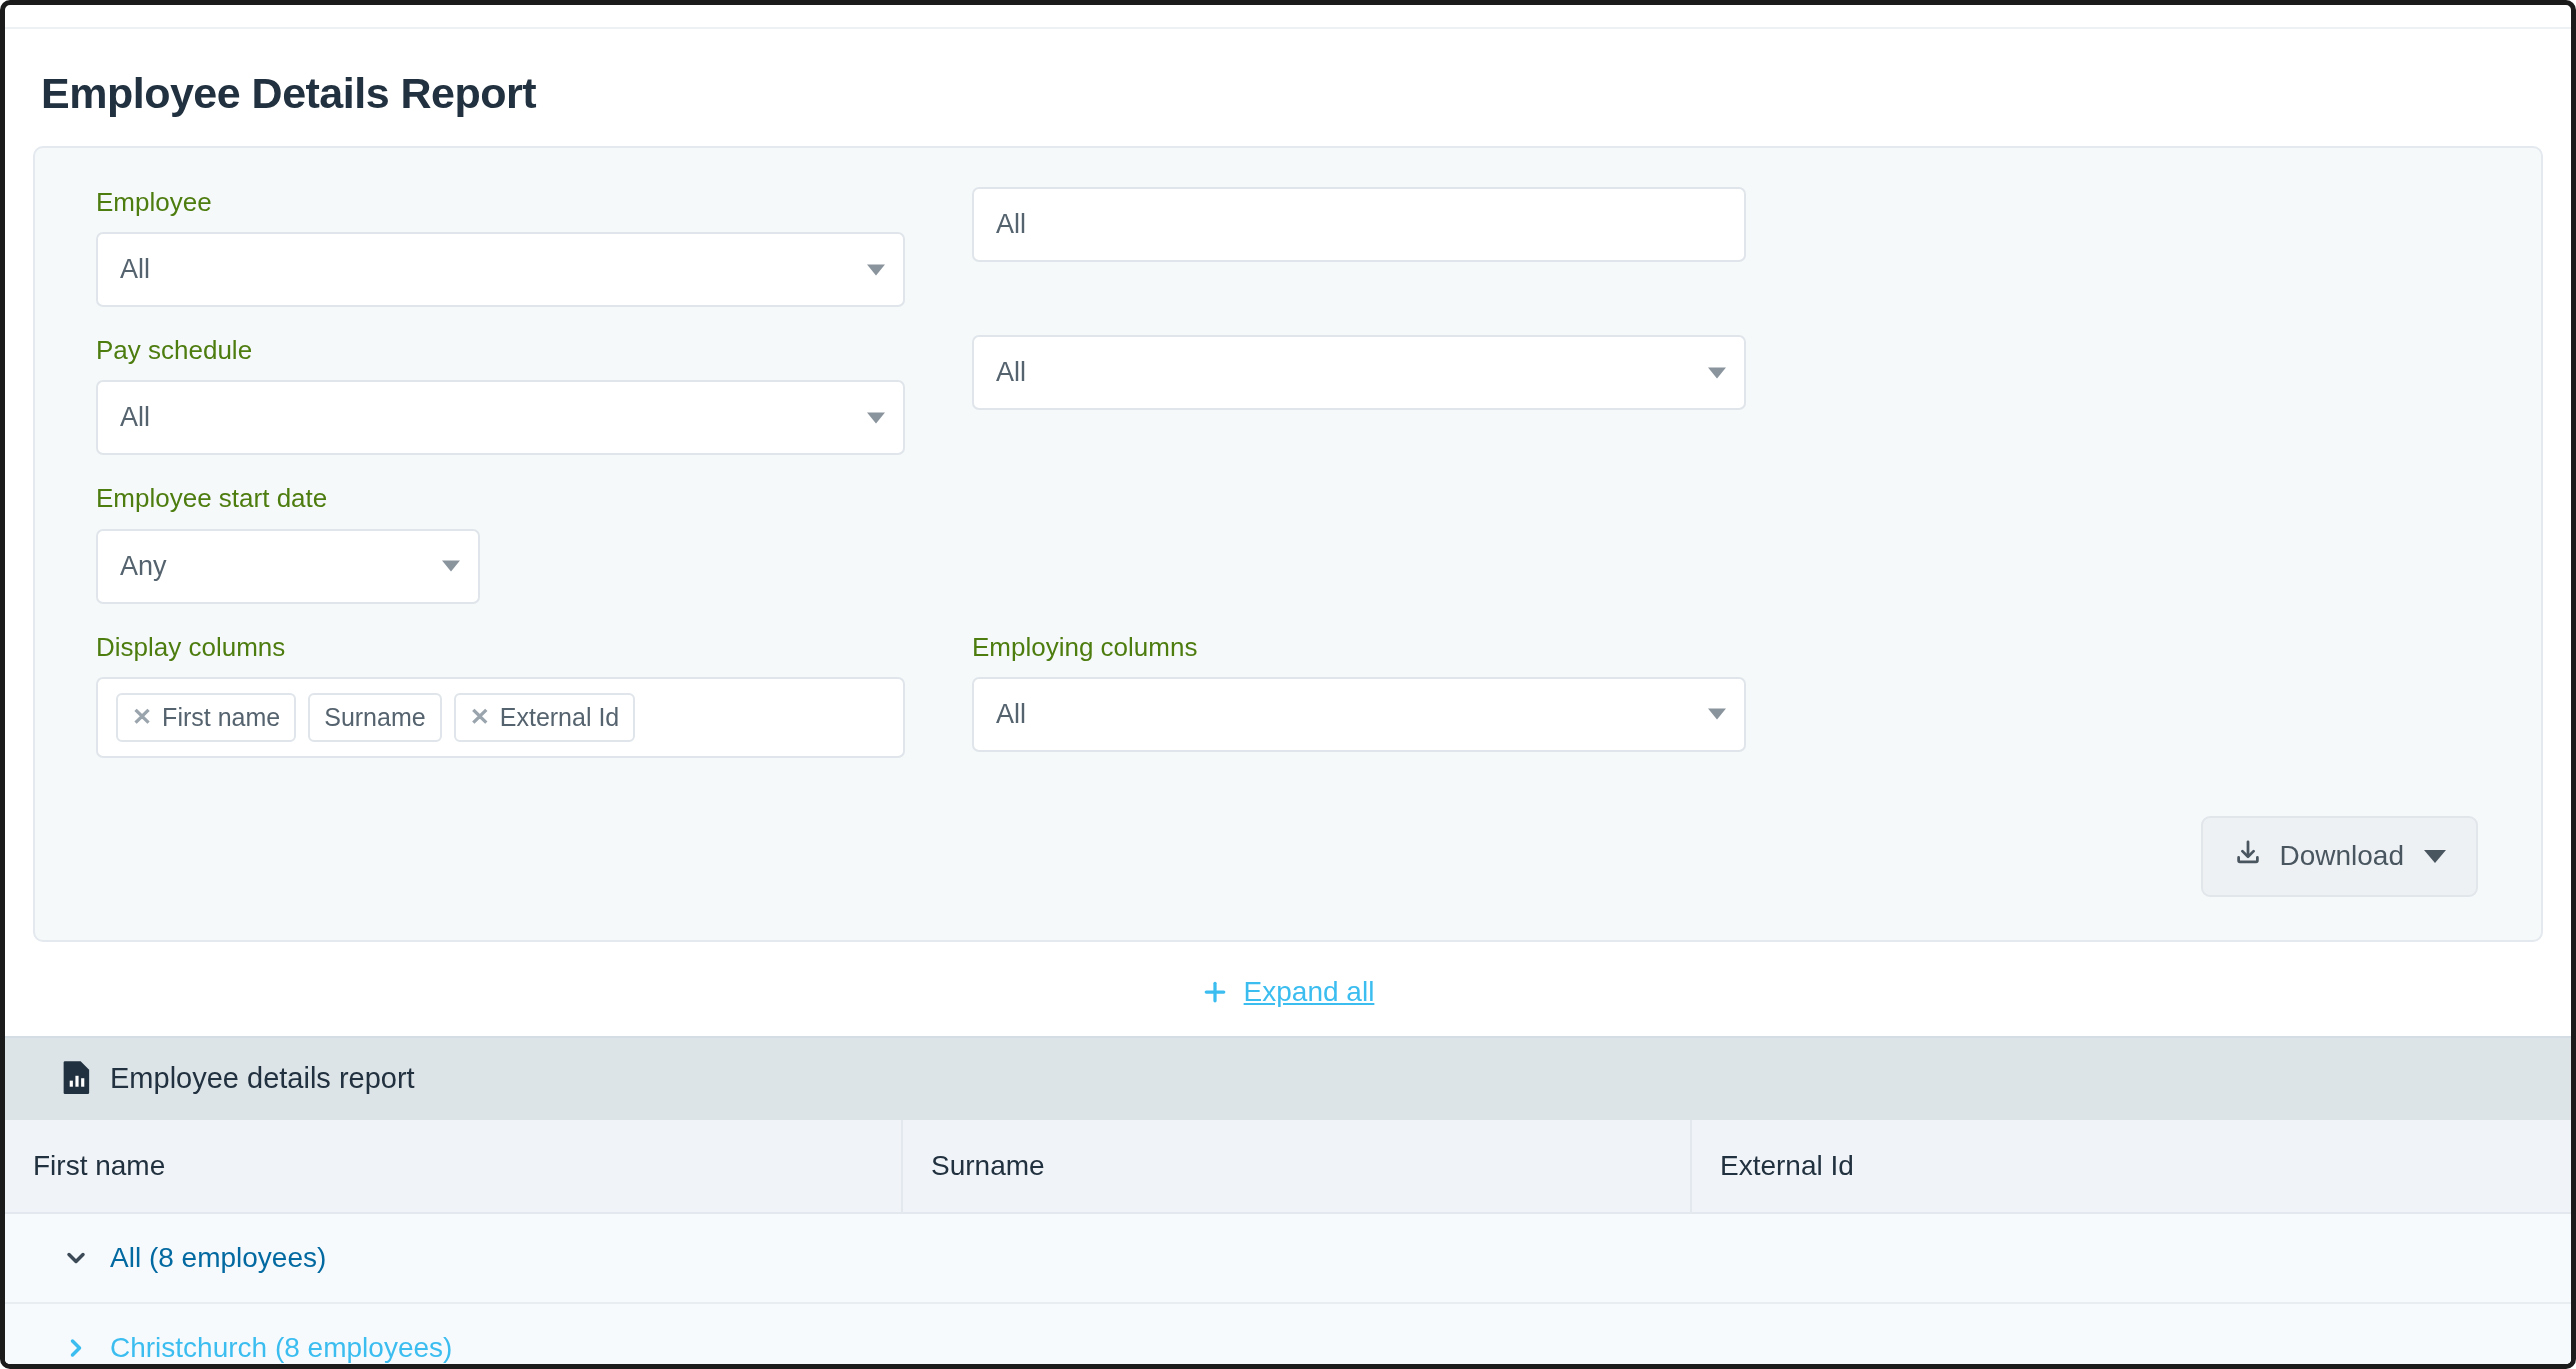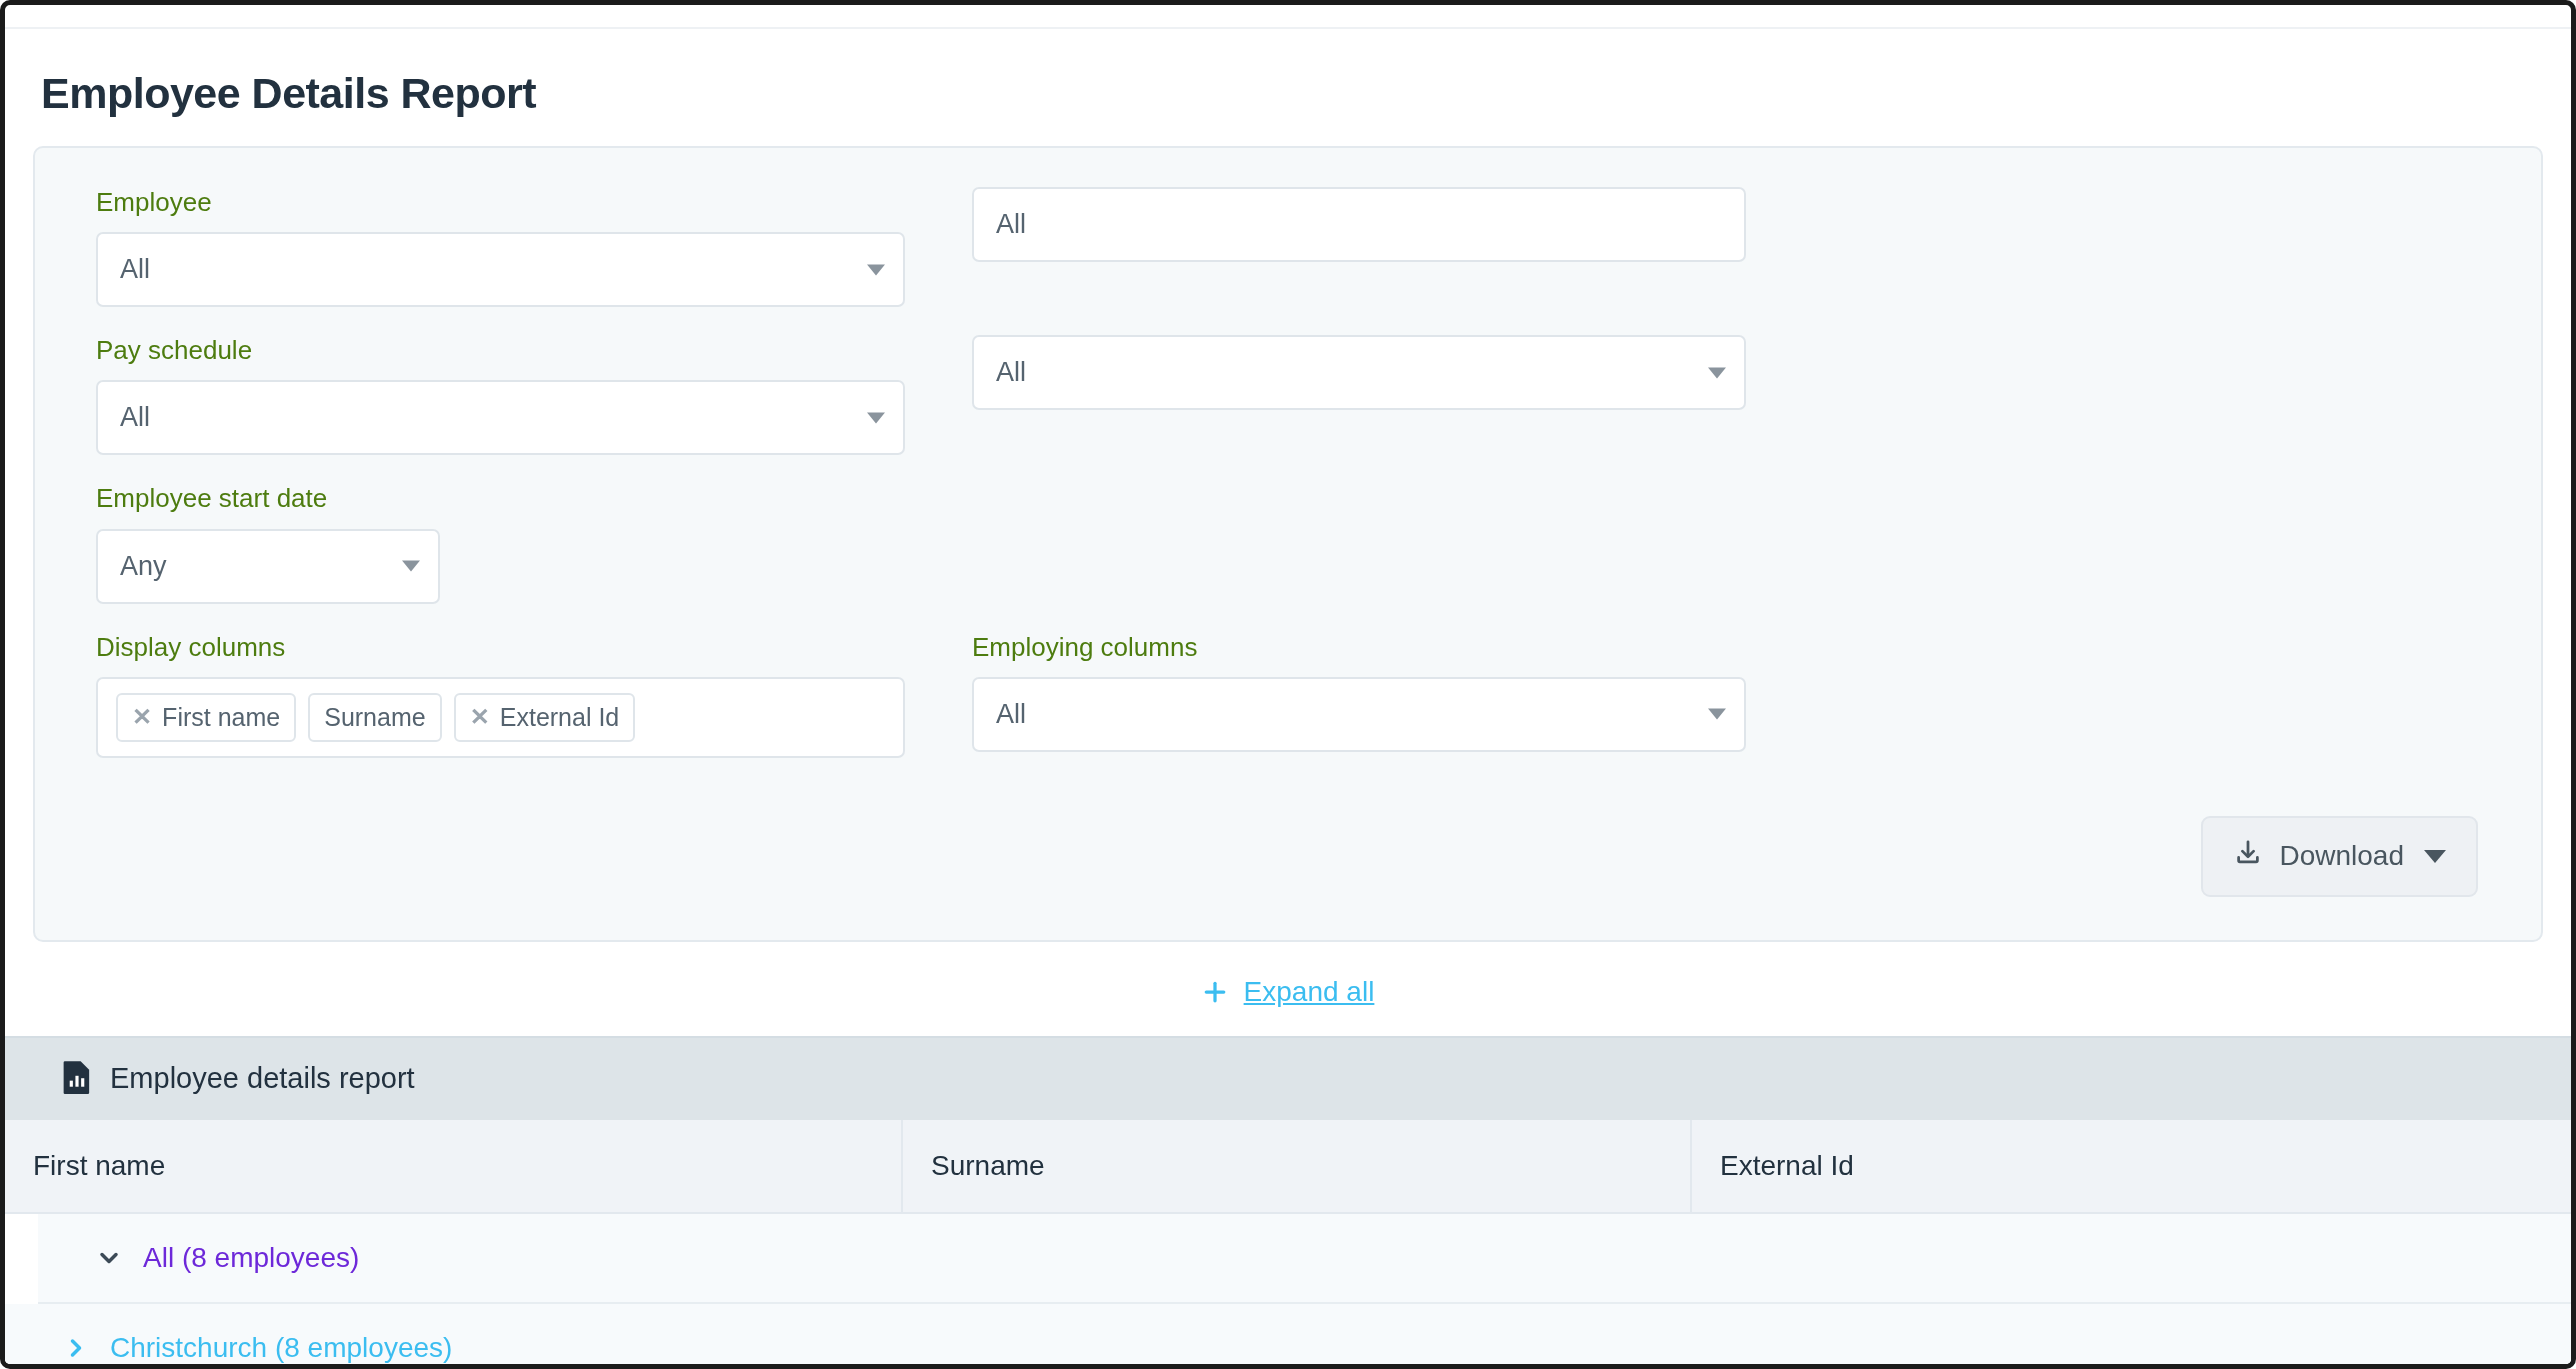--- a/index.html
+++ b/index.html
@@ -72,21 +72,21 @@
   .caret {
     position: absolute;
     right: 18px;
     top: 50%;
     transform: translateY(-50%);
     width: 0; height: 0;
     border-left: 9px solid transparent;
     border-right: 9px solid transparent;
     border-top: 11px solid #8a949d;
   }
-  .control.narrow { width: 344px; }
+  .control.narrow { width: 384px; }
 
   
   .chips-control {
     min-height: 81px;
     background: #ffffff;
     border: 2px solid #dfe5ea;
     border-radius: 7px;
     display: flex;
     align-items: center;
     gap: 12px;
@@ -210,21 +210,21 @@
   .c3 { flex: 1; }
   .trow {
     display: flex;
     align-items: center;
     gap: 20px;
     background: #f7fafc;
     border-bottom: 2px solid #e7edf1;
     padding: 28px 0 28px 57px;
     font-size: 28px;
   }
-  .trow.dark { color: #6d28d9; margin-left: 33px; }
+  .trow.dark { color: #0369a1; }
   .trow.linkrow { color: #3bbdf0; cursor: pointer; }
   .chev { line-height: 0; display: inline-block; }
 </style>
 </head>
 <body>
 
 <div class="screen">
   <div class="topline"></div>
 
   <div class="page">

